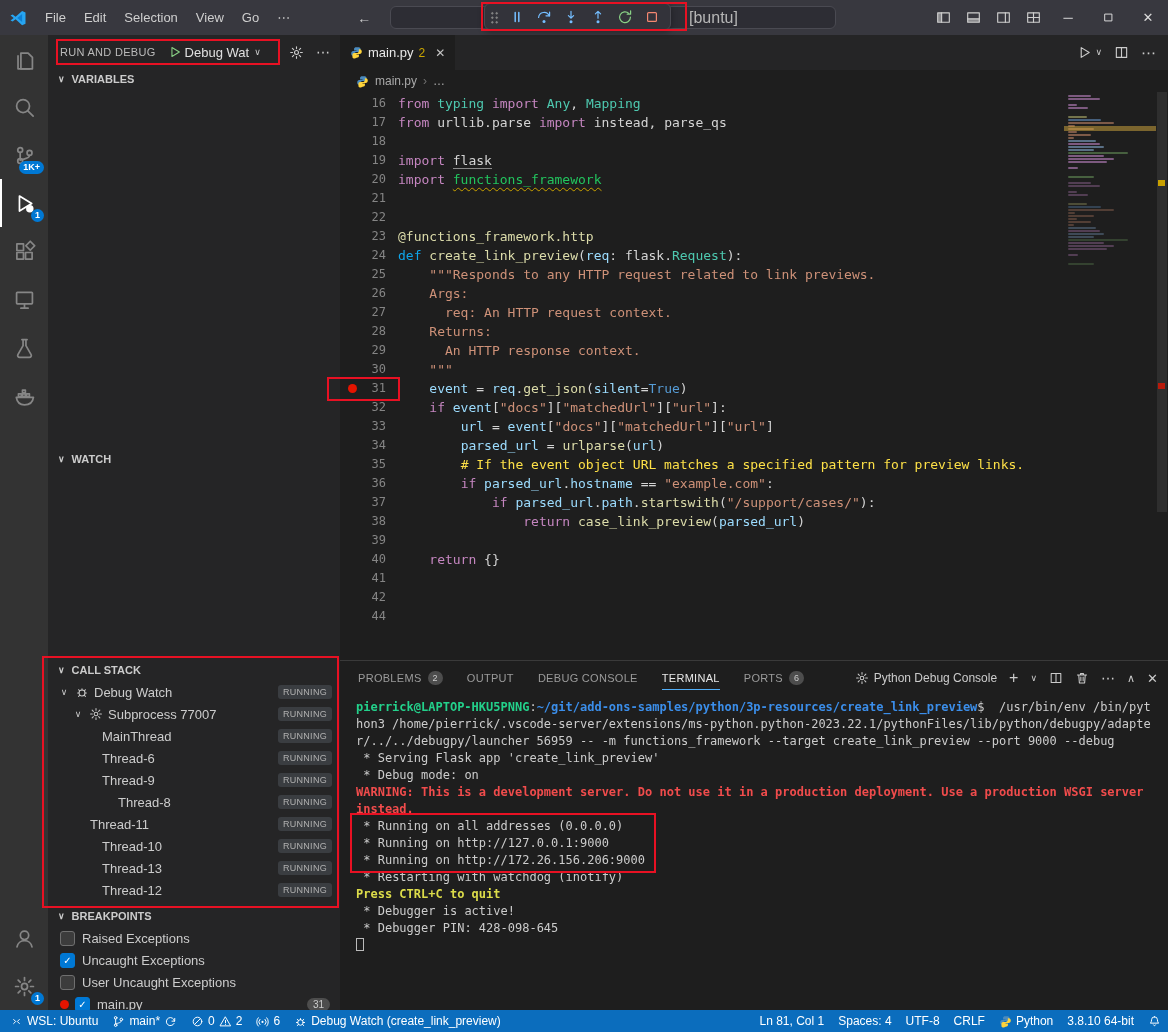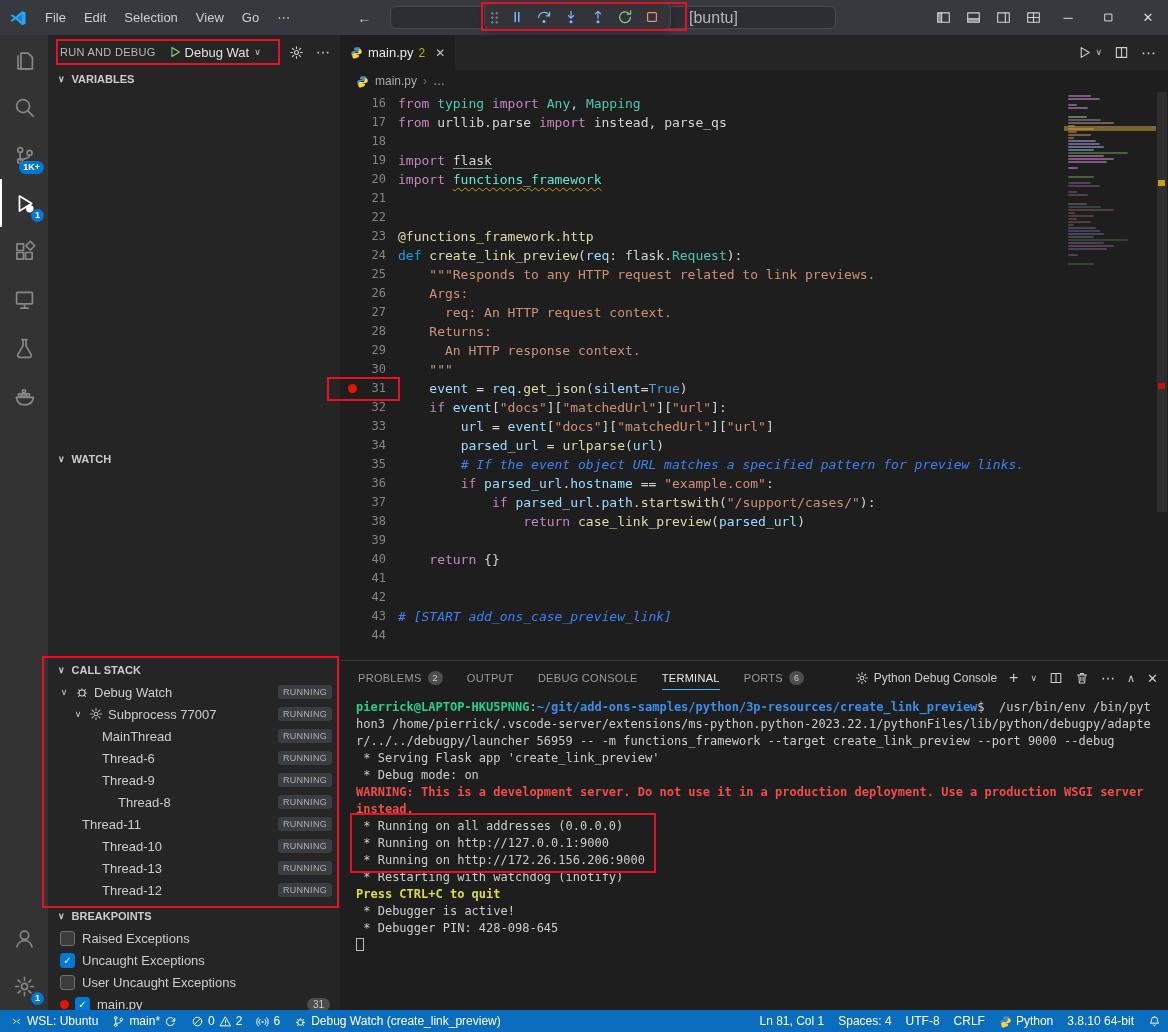--- a/index.html
+++ b/index.html
@@ -77,22 +77,22 @@
   .editor-actions [data-icon="chevron-down-icon"]{font-size:9px;margin-left:-9px;}
   .breadcrumb{height:22px;display:flex;align-items:center;gap:6px;padding-left:16px;font-size:12px;color:#a9a9a9;}
   .crumb-sep{color:#6f6f6f;}
   .code-area{position:absolute;top:57px;bottom:0;left:0;right:104px;overflow:hidden;padding-top:2px;}
   .code-line{display:flex;height:19px;line-height:19px;}
   .gutter{width:58px;flex:none;position:relative;text-align:right;padding-right:12px;font-family:"DejaVu Sans Mono",monospace;font-size:12px;color:#858585;}
   .bp-dot{position:absolute;left:8px;top:5px;width:9px;height:9px;border-radius:50%;background:var(--breakpoint-red);}
   .code-text{font-family:"DejaVu Sans Mono",monospace;font-size:13px;white-space:pre;color:#d4d4d4;}
   .tok-kw{color:#c586c0;} .tok-def{color:#0ea5e9;} .tok-const{color:#569cd6;}
   .tok-fn{color:#dcdcaa;} .tok-ty{color:#4ec9b0;} .tok-str{color:#ce9178;}
-  .tok-com{color:#3b82f6;font-style:italic;} .tok-var{color:#9cdcfe;} .tok-pl{color:#d4d4d4;}
-  .tok-warn{color:#5eead4;text-decoration:underline wavy #c8a000 1px;text-underline-offset:3px;}
+  .tok-com{color:#fde047;} .tok-var{color:#9cdcfe;} .tok-pl{color:#d4d4d4;}
+  .tok-warn{color:#22c55e;text-decoration:underline wavy #c8a000 1px;text-underline-offset:3px;}
   .tok-und{color:#d4d4d4;border-bottom:1px solid #8a8a8a;}
   .minimap{position:absolute;top:57px;right:12px;width:92px;bottom:0;overflow:hidden;}
   .mm-highlight{position:absolute;top:34px;left:0;right:0;height:5px;background:rgba(200,160,60,.55);z-index:2;}
   #minimap-content{padding-top:3px;}
   .mm-line{height:2px;margin:0 0 1px 4px;background:#6a6a6a;border-radius:1px;}
   .mm-empty{background:transparent;}
   .mm-kw{background:#7d5a80;} .mm-str{background:#7d5a48;} .mm-com{background:#47603f;} .mm-fn{background:#74744c;} .mm-def{background:#46607d;}
   .mm-var{background:#5a7086;}
   .edit-scrollbar{position:absolute;top:57px;right:0;width:12px;bottom:0;}
   .edit-scrollbar .thumb{position:absolute;top:0;left:1px;right:1px;height:420px;background:rgba(121,121,121,.18);}
@@ -431,21 +431,21 @@
           <div class="cs-row" style="padding-left:36px" data-name="callstack-item-thread-9">
             <span class="chev-sp"></span>
             <span class="cs-label" data-name="callstack-label">Thread-9</span>
             <span class="run-badge" data-name="running-badge">RUNNING</span>
           </div>
           <div class="cs-row" style="padding-left:52px" data-name="callstack-item-thread-8">
             <span class="chev-sp"></span>
             <span class="cs-label" data-name="callstack-label">Thread-8</span>
             <span class="run-badge" data-name="running-badge">RUNNING</span>
           </div>
-          <div class="cs-row" style="padding-left:16px" data-name="callstack-item-thread-11">
+          <div class="cs-row" style="padding-left:24px" data-name="callstack-item-thread-11">
             <span class="chev-sp"></span>
             <span class="cs-label" data-name="callstack-label">Thread-11</span>
             <span class="run-badge" data-name="running-badge">RUNNING</span>
           </div>
           <div class="cs-row" style="padding-left:36px" data-name="callstack-item-thread-10">
             <span class="chev-sp"></span>
             <span class="cs-label" data-name="callstack-label">Thread-10</span>
             <span class="run-badge" data-name="running-badge">RUNNING</span>
           </div>
           <div class="cs-row" style="padding-left:36px" data-name="callstack-item-thread-13">
@@ -630,24 +630,20 @@
           <span class="gutter" data-name="gutter">40</span>
           <span class="code-text"><span class="tok-pl">    </span><span class="tok-kw">return </span><span class="tok-pl">{}</span></span>
         </div>
         <div class="code-line" data-name="code-line-41">
           <span class="gutter" data-name="gutter">41</span>
           <span class="code-text"></span>
         </div>
         <div class="code-line" data-name="code-line-42">
           <span class="gutter" data-name="gutter">42</span>
           <span class="code-text"></span>
-        </div>
-        <div class="code-line" data-name="code-line-43">
-          <span class="gutter" data-name="gutter">43</span>
-          <span class="code-text"><span class="tok-com"># [START add_ons_case_preview_link]</span></span>
         </div>
         <div class="code-line" data-name="code-line-44">
           <span class="gutter" data-name="gutter">44</span>
           <span class="code-text"></span>
         </div>
       </div>
     <div class="minimap" data-name="minimap">
       <div class="mm-highlight" data-name="minimap-highlight"></div>
       <div id="minimap-content">
           <div class="mm-line mm-kw" style="width:23.25px;opacity:1"></div>

